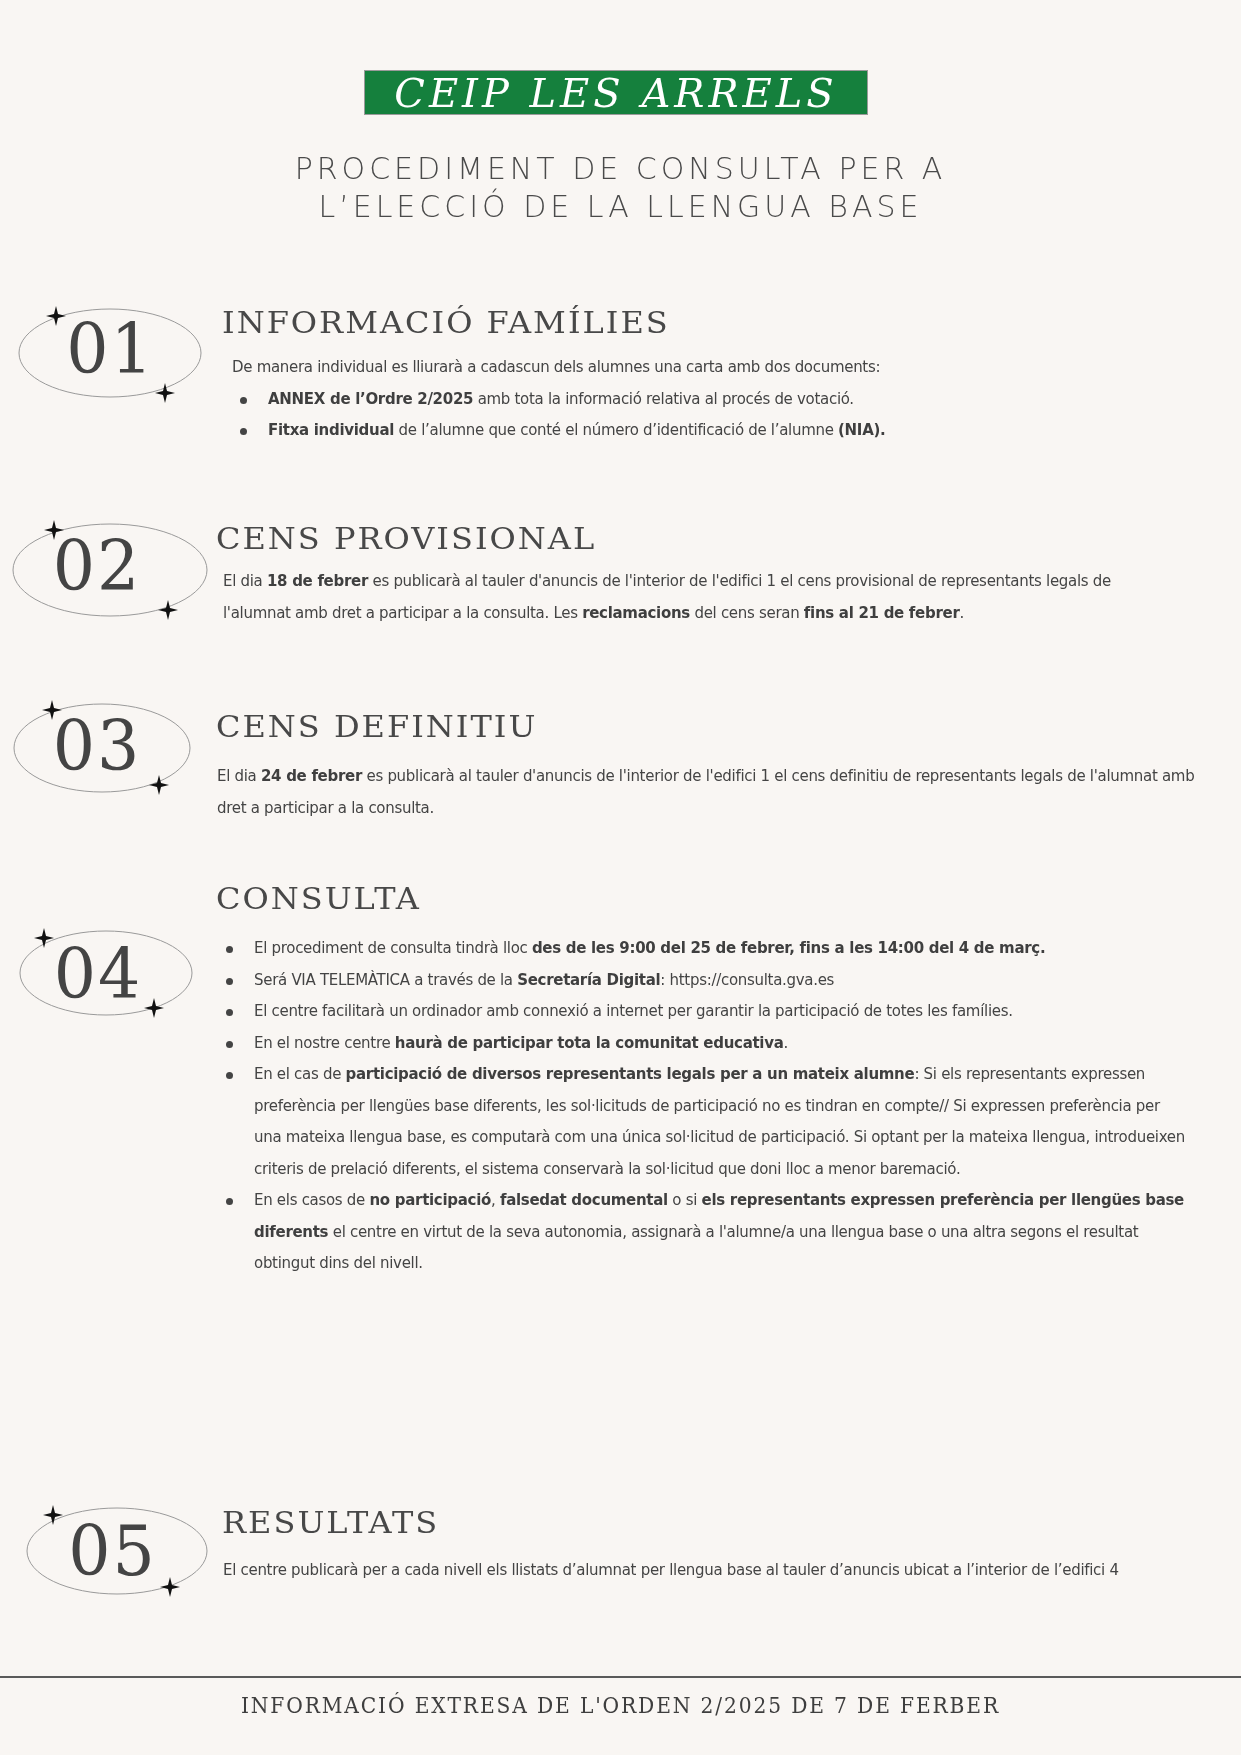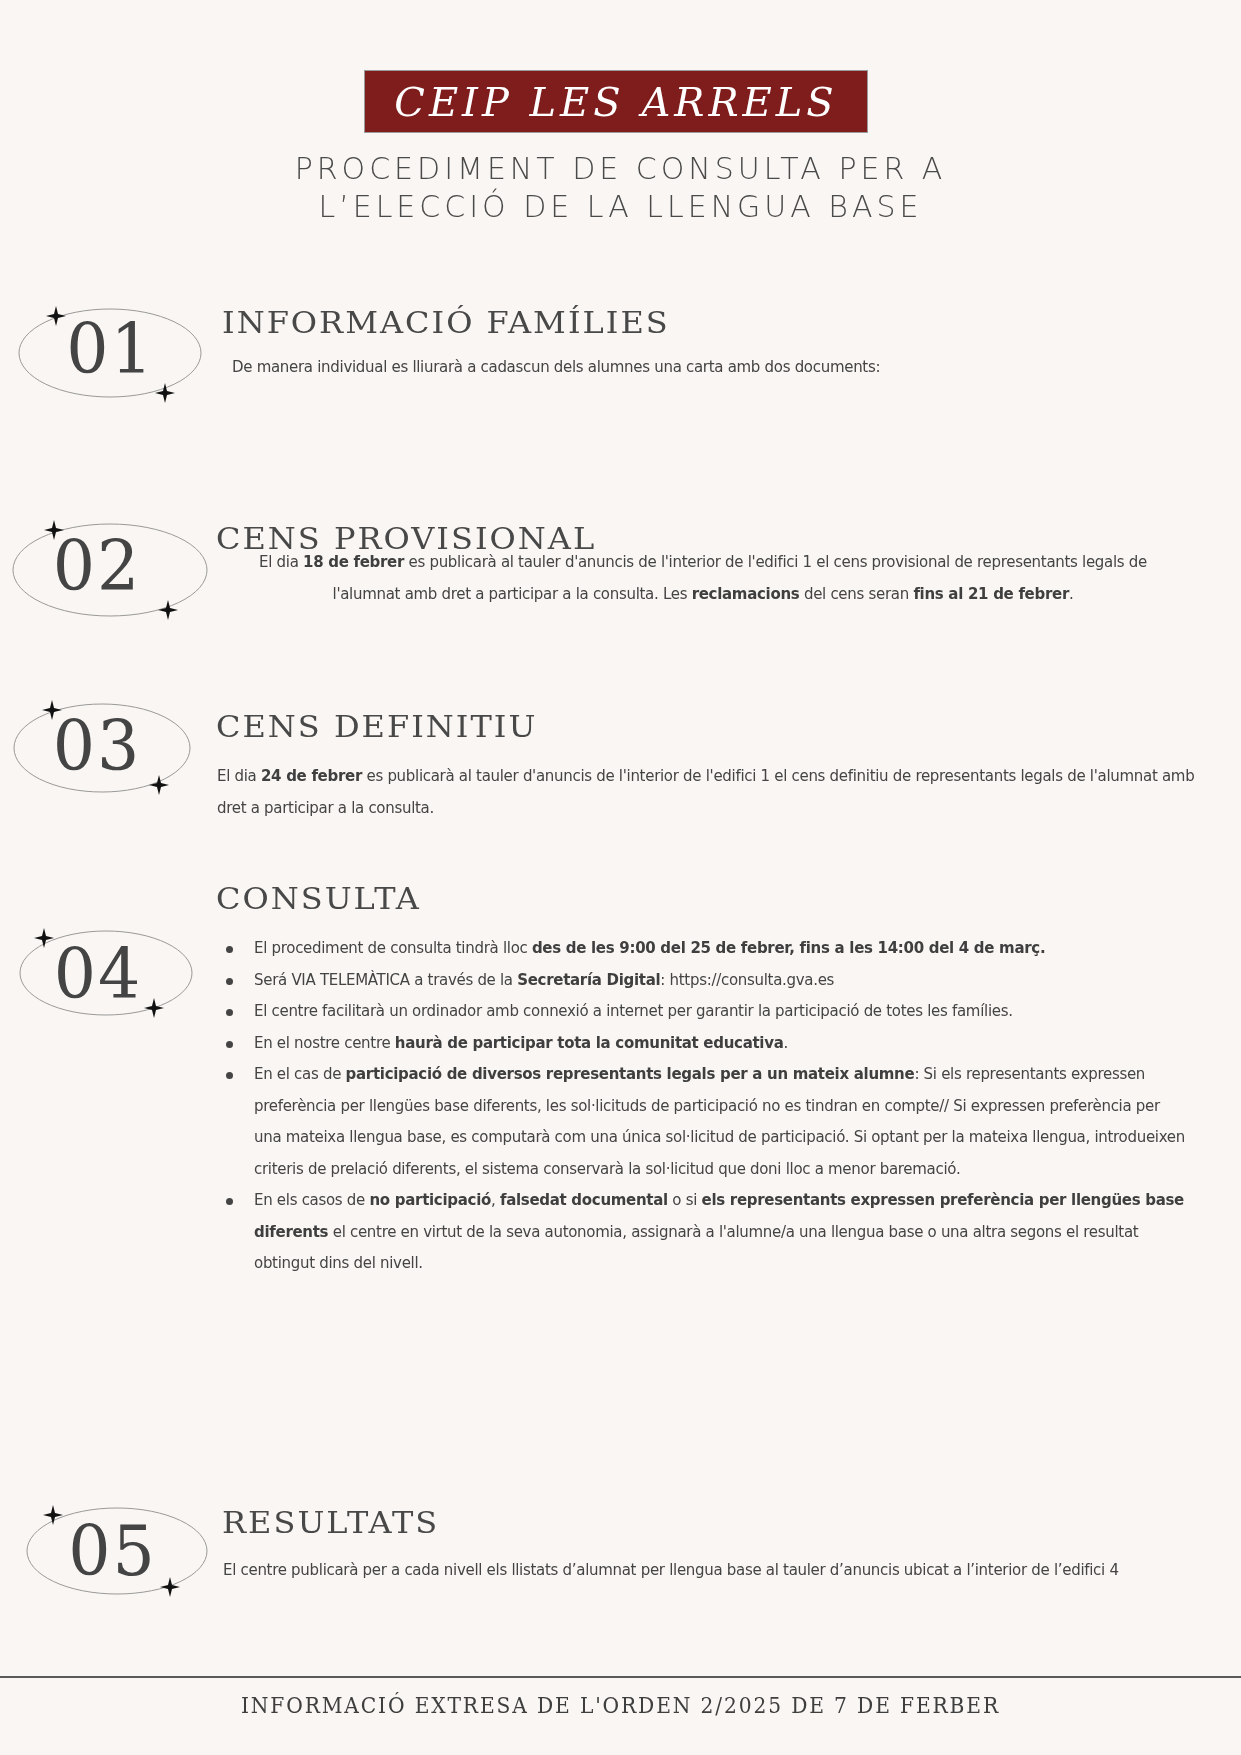--- a/index.html
+++ b/index.html
@@ -6,22 +6,22 @@
     body {
       width: 1241px; height: 1755px;
       background: #f9f6f3;
       position: relative;
       overflow: hidden;
       color: #444444;
       font-family: "DejaVu Sans", sans-serif;
     }
     .school-badge {
       position: absolute; left: 364px; top: 70px;
-      width: 504px; height: 63px;
-      background: #7f1d1d;
+      width: 504px; height: 45px;
+      background: #15803d;
       border: 1px solid #9a9a9a;
       box-sizing: border-box;
       display: flex; align-items: center; justify-content: center;
     }
     .school-badge span {
       font-family: "DejaVu Serif", serif;
       font-style: italic;
       color: #ffffff;
       font-size: 40px;
       letter-spacing: 4px;
@@ -108,32 +108,36 @@
   <svg width="185" height="100">
     <ellipse cx="92" cy="50" rx="91" ry="44" fill="none" stroke="#9a9a9a" stroke-width="1"></ellipse>
     <path d="M38 3 L40 11 L48 13 L40 15 L38 23 L36 15 L28 13 L36 11 Z" fill="#111"></path>
     <path d="M147 80 L149 88 L157 90 L149 92 L147 100 L145 92 L137 90 L145 88 Z" fill="#111"></path>
   </svg>
   <div class="num">01</div>
 </div>
 <div class="sec-heading" style="left:222px; top:304px;">INFORMACIÓ FAMÍLIES</div>
 <div class="body-text" style="left:232px; top:352px; width:940px;">
   <div style="width:820px;">De manera individual es lliurarà a cadascun dels alumnes una carta amb dos documents:</div>
+  <ul class="bullets" style="margin-left:-2px;">
+    <li><b>ANNEX de l’Ordre 2/2025</b><span> amb tota la informació relativa al procés de votació.</span></li>
+    <li><b>Fitxa individual</b><span> de l’alumne que conté el número d’identificació de l’alumne </span><b>(NIA).</b></li>
+  </ul>
 </div>
 
 <div class="num-badge" style="left:12px; top:520px;">
   <svg width="200" height="100">
     <ellipse cx="98" cy="50" rx="97" ry="46" fill="none" stroke="#9a9a9a" stroke-width="1"></ellipse>
     <path d="M42 0 L44 8 L52 10 L44 12 L42 20 L40 12 L32 10 L40 8 Z" fill="#111"></path>
     <path d="M156 80 L158 88 L166 90 L158 92 L156 100 L154 92 L146 90 L154 88 Z" fill="#111"></path>
   </svg>
   <div class="num" style="width:170px;">02</div>
 </div>
 <div class="sec-heading" style="left:216px; top:520px;">CENS PROVISIONAL</div>
-<div class="body-text" style="left:223px; top:547px; width:960px;text-align:center;">
+<div class="body-text" style="left:223px; top:566px; width:960px;">
   <span>El dia </span><b>18 de febrer</b><span> es publicarà al tauler d'anuncis de l'interior de l'edifici 1 el cens provisional de representants legals de l'alumnat amb dret a participar a la consulta. Les </span><b>reclamacions</b><span> del cens seran </span><b>fins al 21 de febrer</b><span>.</span>
 </div>
 
 <div class="num-badge" style="left:12px; top:700px;">
   <svg width="185" height="95">
     <ellipse cx="90" cy="48" rx="88" ry="44" fill="none" stroke="#9a9a9a" stroke-width="1"></ellipse>
     <path d="M40 0 L42 8 L50 10 L42 12 L40 20 L38 12 L30 10 L38 8 Z" fill="#111"></path>
     <path d="M147 75 L149 83 L157 85 L149 87 L147 95 L145 87 L137 85 L145 83 Z" fill="#111"></path>
   </svg>
   <div class="num" style="width:170px;">03</div>

